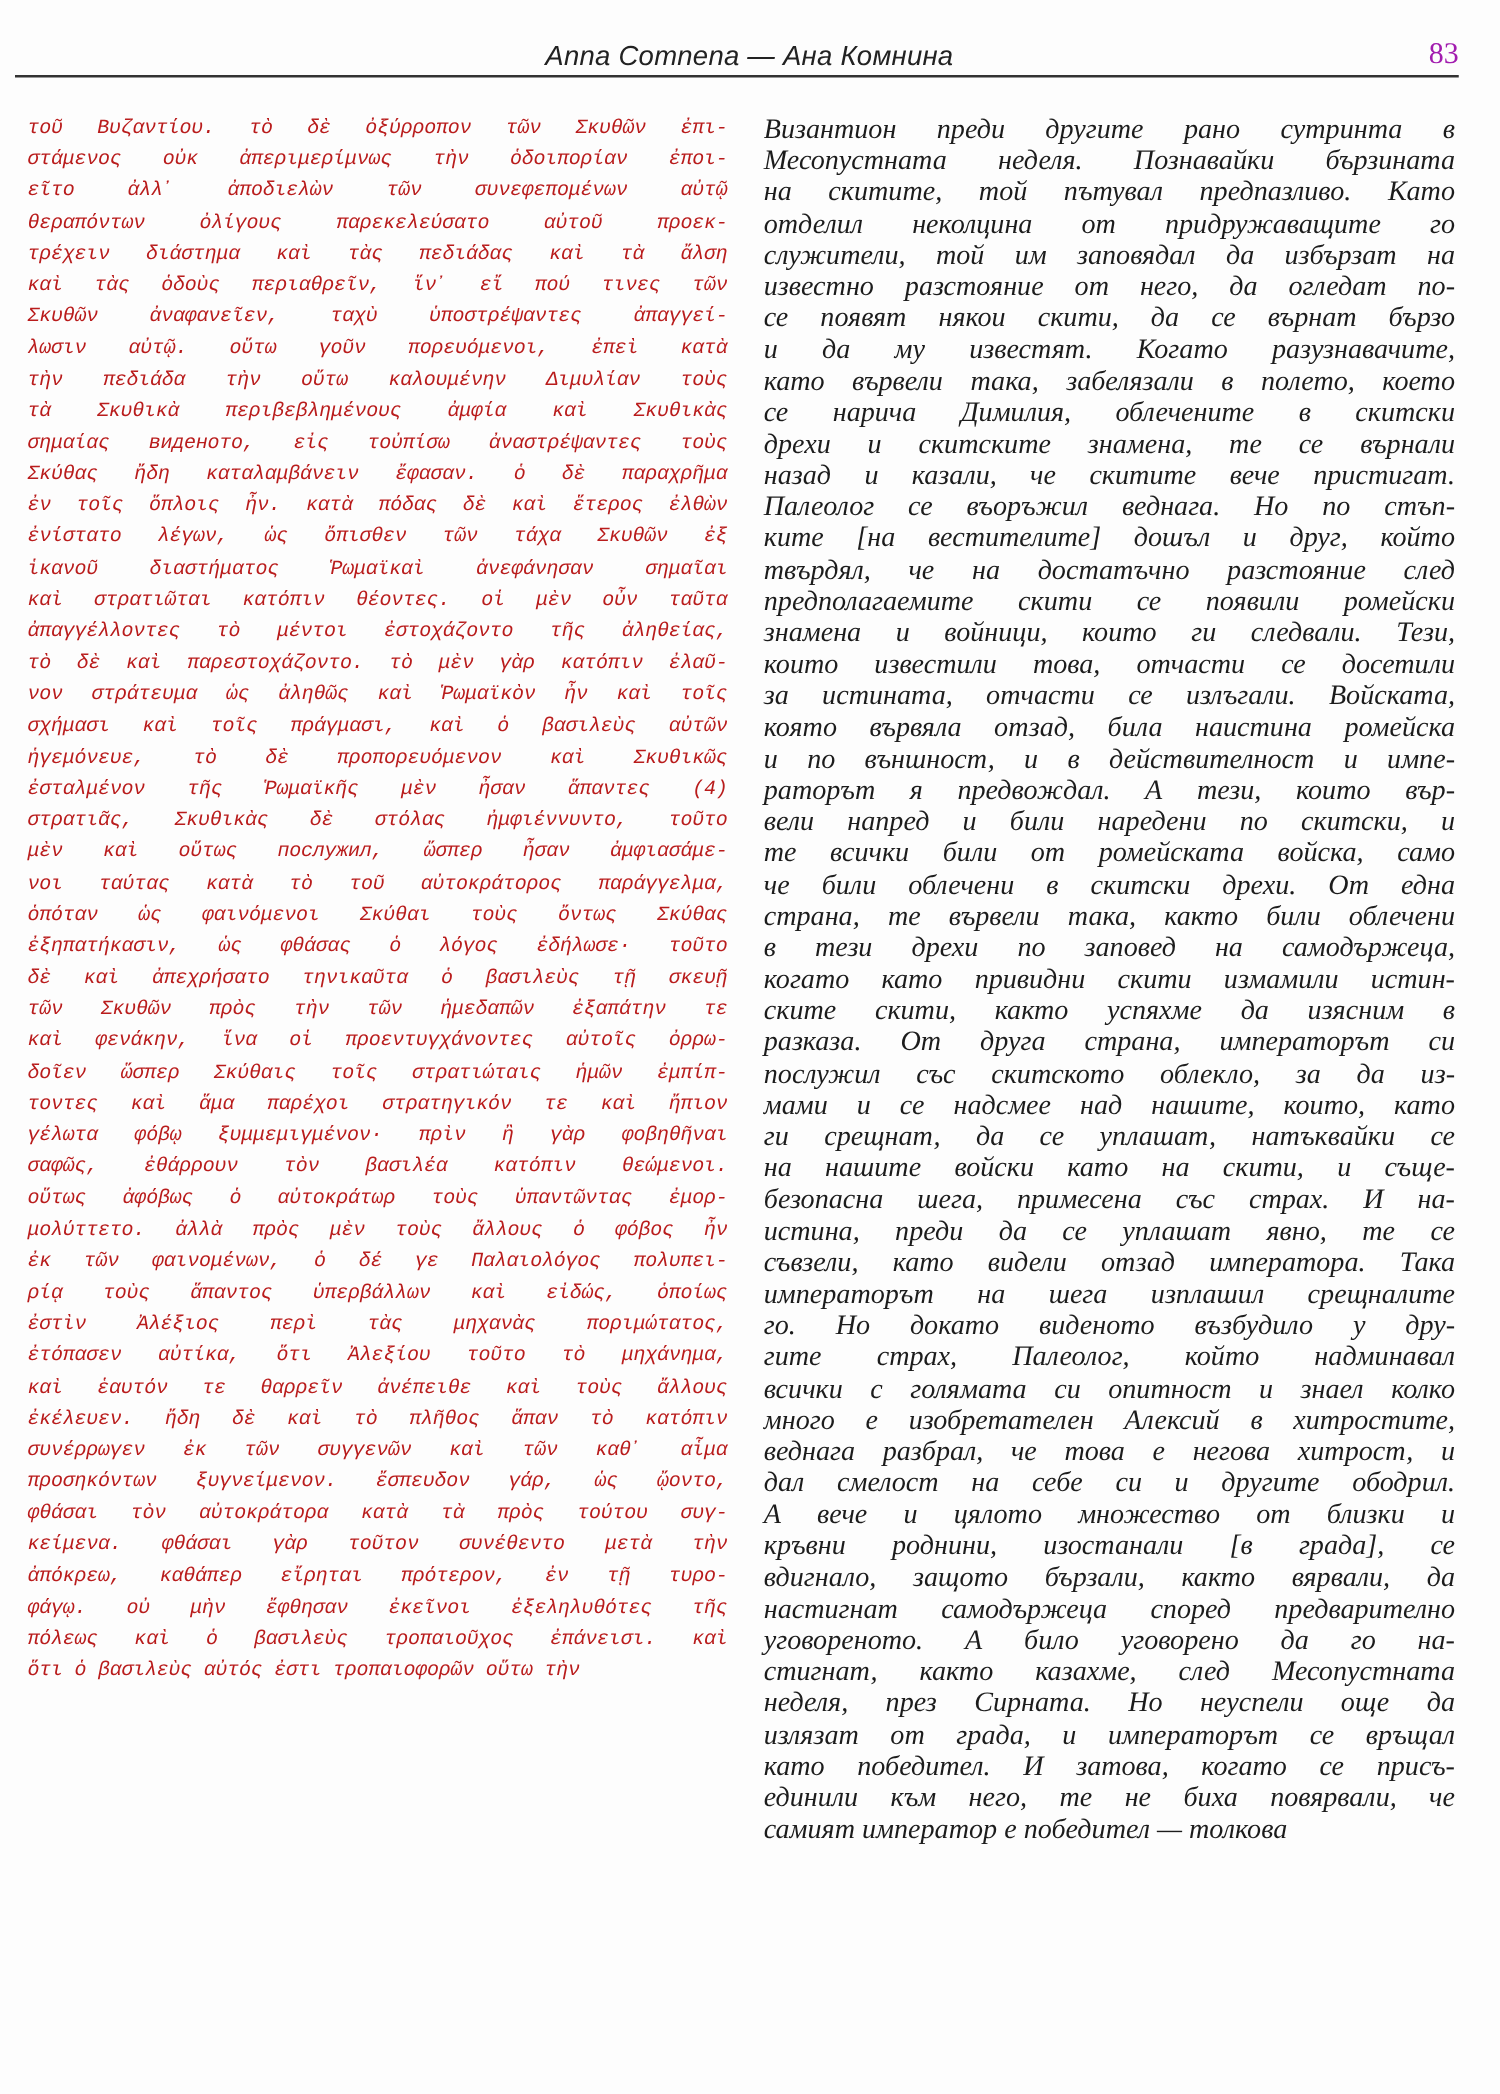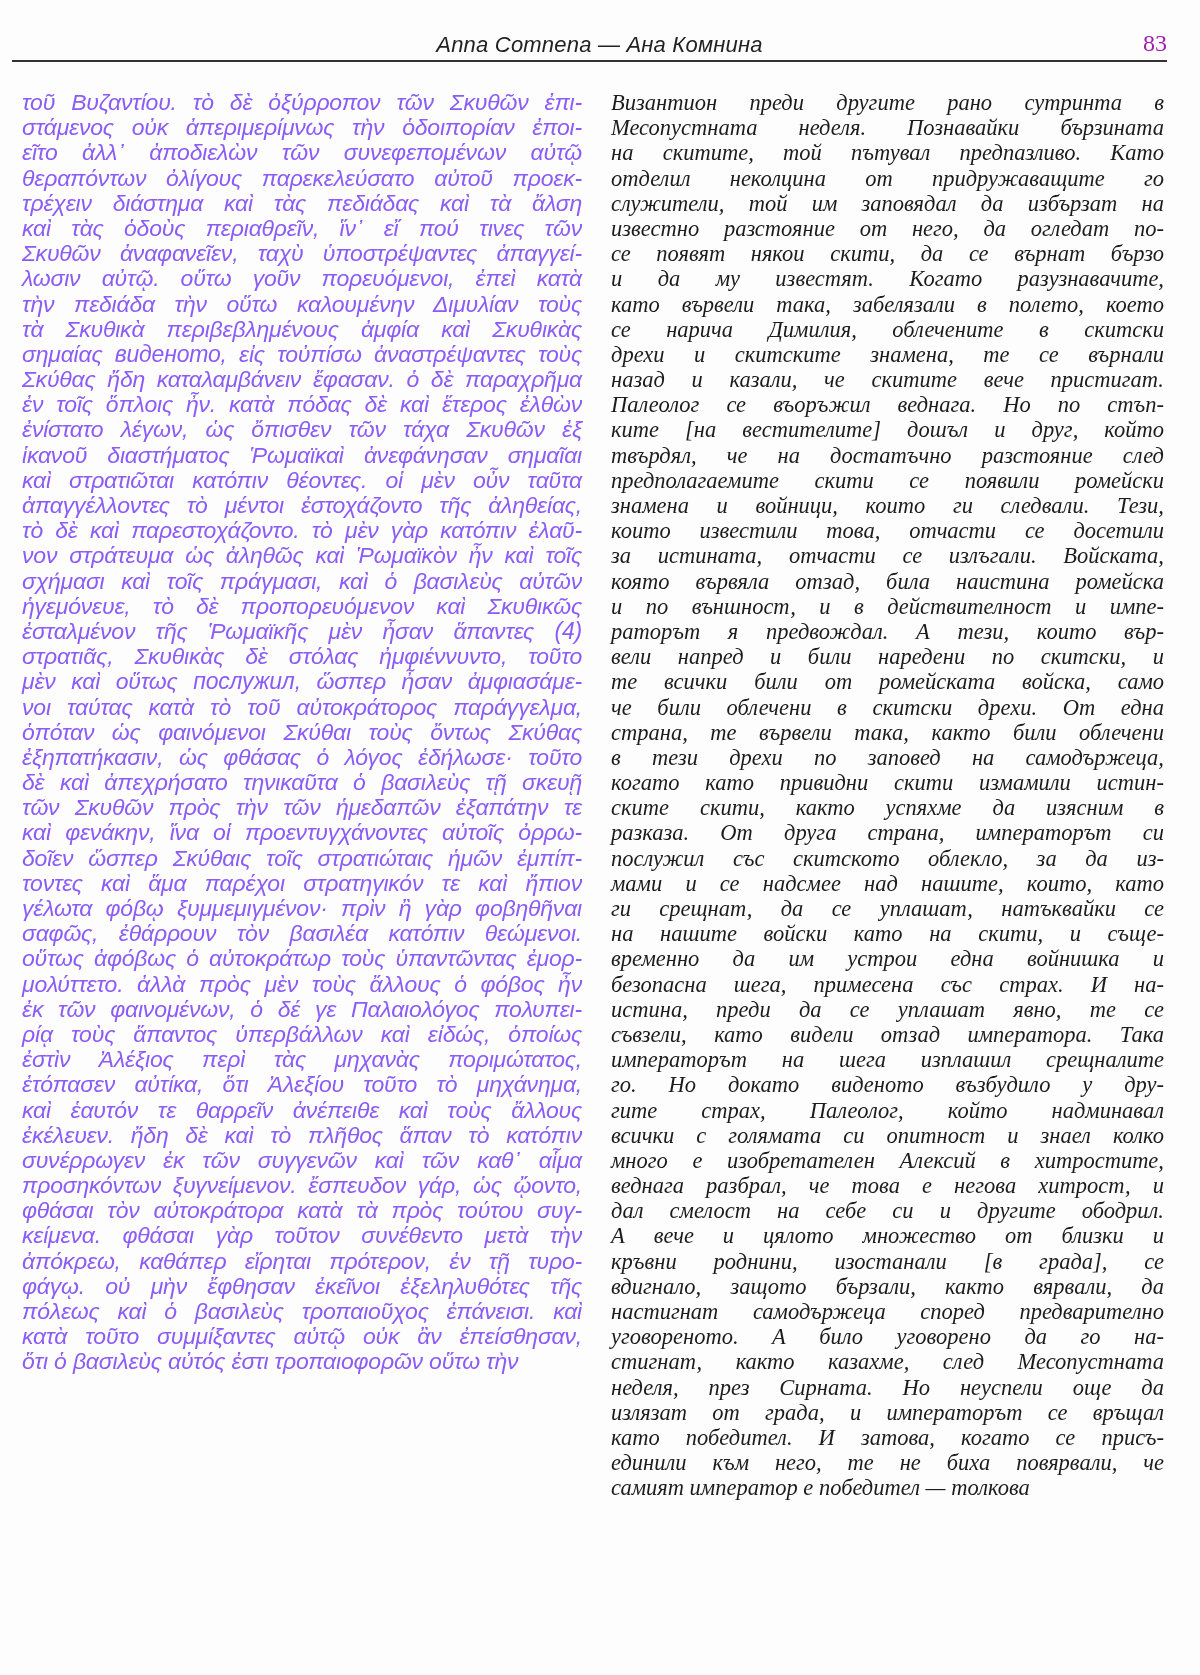--- a/index.html
+++ b/index.html
@@ -7,21 +7,21 @@
     .page { position: absolute; left: 0; top: 0; width: 1200px; height: 1675px; background: #fdfdfd; }
     .running-head { position: absolute; left: 32px; top: 30px; width: 1135px; height: 34px; }
     .running-title { position: absolute; left: 0; right: 0; text-align: center; top: 2px;
       font-family: "Liberation Sans Narrow", "Liberation Sans", sans-serif; font-size: 22px; letter-spacing: 0.2px; color: #222; font-style: italic; }
     .folio { position: absolute; right: 0; top: 0; font-family: "Liberation Serif", serif; font-size: 24px; color: #a21caf; }
     .rule { position: absolute; left: 12px; top: 60px; width: 1155px; height: 0; border-top: 2px solid #333; }
     .col { position: absolute; top: 90px; }
     .col-greek { left: 22px; width: 560px; }
     .col-bg { left: 611px; width: 553px; font-style: italic; }
     .line { display: block; white-space: nowrap; height: 25.2px; line-height: 25.2px; text-align: justify; text-align-last: justify; }
-    .greek .line { font-family: Liberation Sans, sans-serif; font-style: italic; font-size: 23px; letter-spacing: -0.2px; color: #8b5cf6; }
+    .greek .line { font-family: Liberation Mono, monospace; font-style: italic; font-size: 16px; letter-spacing: -0.2px; color: #b91c1c; }
     .bg .line { font-family: "Liberation Serif", serif; font-size: 22.5px; letter-spacing: 0px; color: #1c1c1c; }
     .line.last { text-align-last: left; }
   </style>
 </head>
 <body>
 
 <div class="page">
   <div class="running-head">
     <div class="running-title">Anna Comnena — Ана Комнина</div>
     <div class="folio">83</div>
@@ -71,21 +71,20 @@
       <span class="line">ἐτόπασεν αὐτίκα, ὅτι Ἀλεξίου τοῦτο τὸ μηχάνημα,</span>
       <span class="line">καὶ ἑαυτόν τε θαρρεῖν ἀνέπειθε καὶ τοὺς ἄλλους</span>
       <span class="line">ἐκέλευεν. ἤδη δὲ καὶ τὸ πλῆθος ἅπαν τὸ κατόπιν</span>
       <span class="line">συνέρρωγεν ἐκ τῶν συγγενῶν καὶ τῶν καθ᾽ αἷμα</span>
       <span class="line">προσηκόντων ξυγνείμενον. ἔσπευδον γάρ, ὡς ᾤοντο,</span>
       <span class="line">φθάσαι τὸν αὐτοκράτορα κατὰ τὰ πρὸς τούτου συγ-</span>
       <span class="line">κείμενα. φθάσαι γὰρ τοῦτον συνέθεντο μετὰ τὴν</span>
       <span class="line">ἀπόκρεω, καθάπερ εἴρηται πρότερον, ἐν τῇ τυρο-</span>
       <span class="line">φάγῳ. οὐ μὴν ἔφθησαν ἐκεῖνοι ἐξεληλυθότες τῆς</span>
       <span class="line">πόλεως καὶ ὁ βασιλεὺς τροπαιοῦχος ἐπάνεισι. καὶ</span>
-      <span class="line">κατὰ τοῦτο συμμίξαντες αὐτῷ οὐκ ἂν ἐπείσθησαν,</span>
       <span class="line last">ὅτι ὁ βασιλεὺς αὐτός ἐστι τροπαιοφορῶν οὕτω τὴν</span>
     </div>
   <div class="col col-bg bg" id="bg-col">
       <span class="line">Византион преди другите рано сутринта в</span>
       <span class="line">Месопустната неделя. Познавайки бързината</span>
       <span class="line">на скитите, той пътувал предпазливо. Като</span>
       <span class="line">отделил неколцина от придружаващите го</span>
       <span class="line">служители, той им заповядал да избързат на</span>
       <span class="line">известно разстояние от него, да огледат по-</span>
       <span class="line">се появят някои скити, да се върнат бързо</span>
@@ -109,21 +108,20 @@
       <span class="line">че били облечени в скитски дрехи. От една</span>
       <span class="line">страна, те вървели така, както били облечени</span>
       <span class="line">в тези дрехи по заповед на самодържеца,</span>
       <span class="line">когато като привидни скити измамили истин-</span>
       <span class="line">ските скити, както успяхме да изясним в</span>
       <span class="line">разказа. От друга страна, императорът си</span>
       <span class="line">послужил със скитското облекло, за да из-</span>
       <span class="line">мами и се надсмее над нашите, които, като</span>
       <span class="line">ги срещнат, да се уплашат, натъквайки се</span>
       <span class="line">на нашите войски като на скити, и съще-</span>
-      <span class="line">временно да им устрои една войнишка и</span>
       <span class="line">безопасна шега, примесена със страх. И на-</span>
       <span class="line">истина, преди да се уплашат явно, те се</span>
       <span class="line">съвзели, като видели отзад императора. Така</span>
       <span class="line">императорът на шега изплашил срещналите</span>
       <span class="line">го. Но докато виденото възбудило у дру-</span>
       <span class="line">гите страх, Палеолог, който надминавал</span>
       <span class="line">всички с голямата си опитност и знаел колко</span>
       <span class="line">много е изобретателен Алексий в хитростите,</span>
       <span class="line">веднага разбрал, че това е негова хитрост, и</span>
       <span class="line">дал смелост на себе си и другите ободрил.</span>

